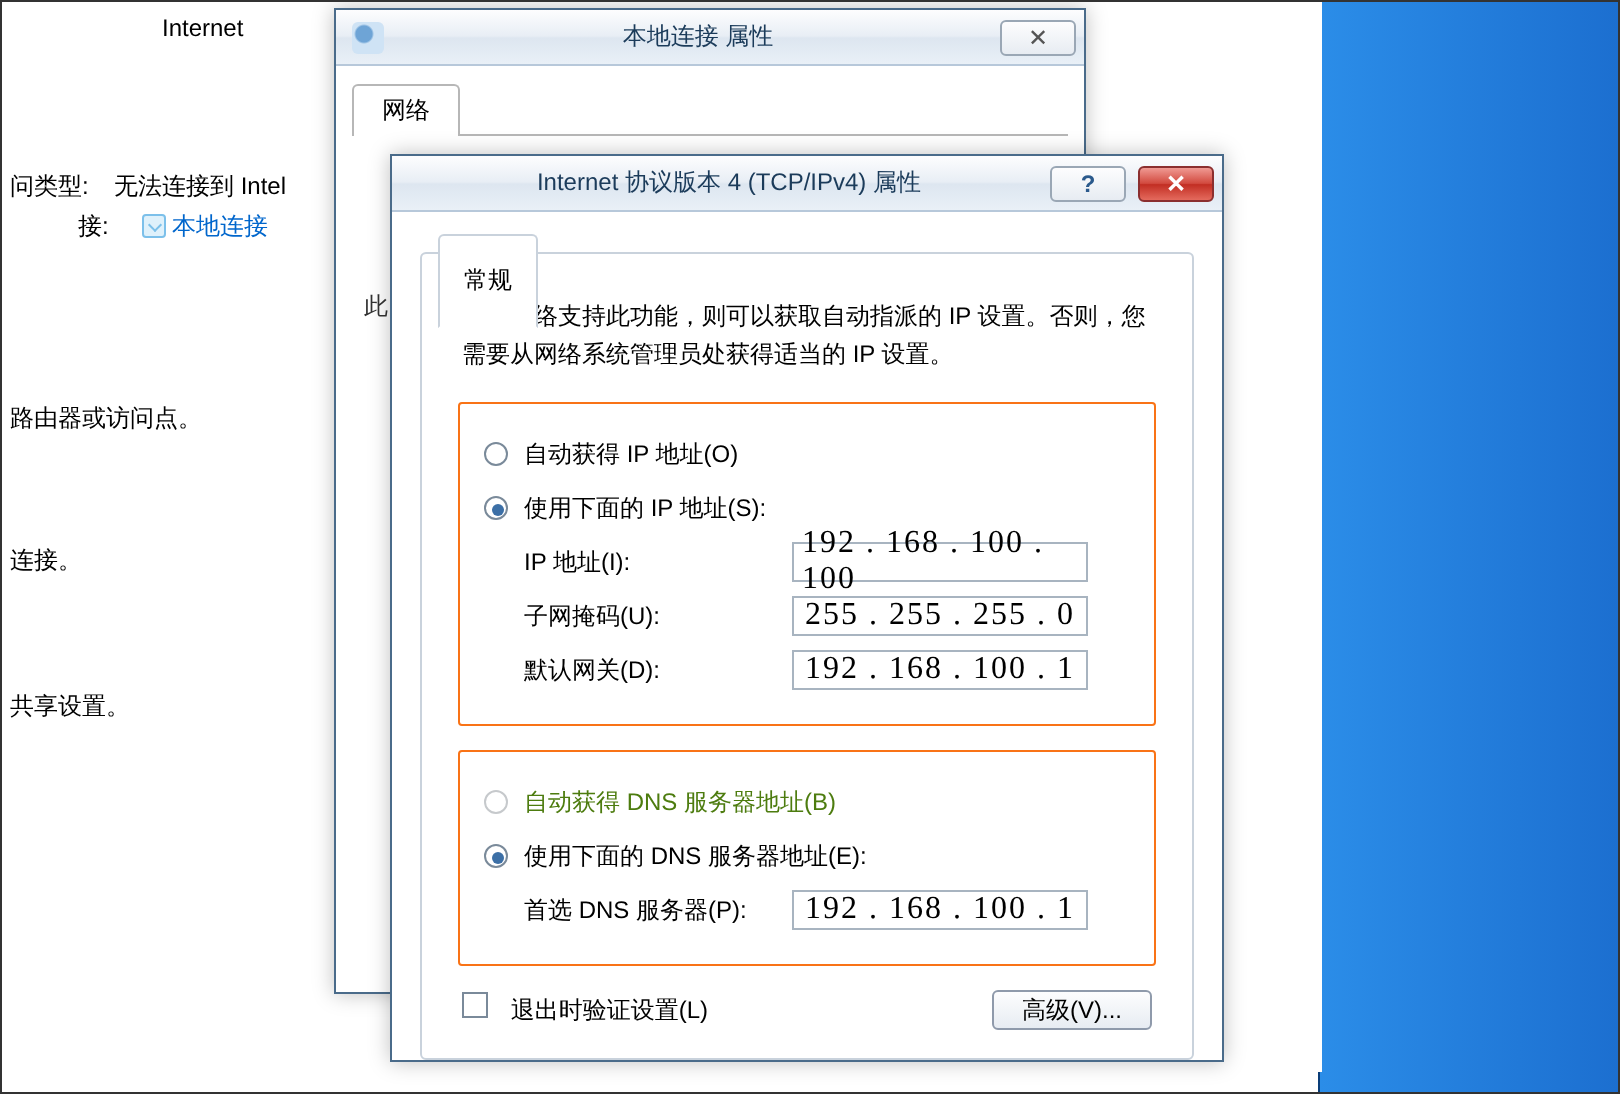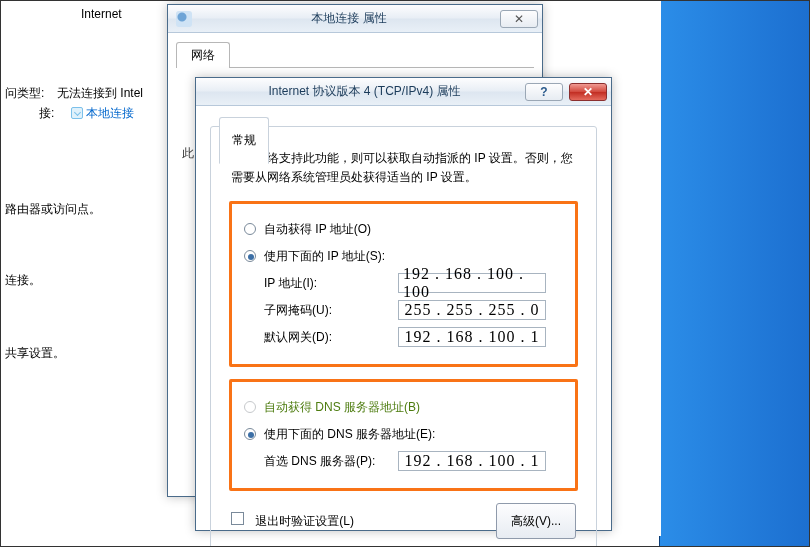--- a/index.html
+++ b/index.html
@@ -105,21 +105,21 @@
   
   .ipv4-client { padding: 6px 14px 14px 14px; }
   .ipv4-tab-area { border:1px solid #c9d2dc; border-radius:3px; padding:16px 18px 14px 18px; position:relative; }
   .ipv4-tab-label {
     position:absolute; left:8px; top:-10px; background:#fff;
     border:1px solid #c9d2dc; border-bottom:1px solid #fff;
     border-radius:3px 3px 0 0; padding:14px 12px; font-size:12px;
   }
   .desc { line-height:1.6; margin:6px 2px 14px 2px; }
   .group {
-    border:3px solid #f97316; border-radius:2px;
+    border:1px solid #f97316; border-radius:2px;
     padding:10px 24px 12px 12px; margin-bottom:12px; position:relative;
   }
   .row { display:flex; align-items:center; height:24px; margin:3px 0; }
   .radio {
     width:12px; height:12px; border:1px solid #7a8a9a; border-radius:50%;
     margin-right:8px; display:inline-block; position:relative; cursor:pointer;
     background:#fff;
   }
   .radio.checked::after{
     content:""; position:absolute; left:3px; top:3px; width:6px; height:6px;
@@ -134,21 +134,21 @@
     display:flex; align-items:center; justify-content:center;
     font-family: Liberation Serif, serif; font-size:16px;
     letter-spacing:1px; padding:0 4px;
   }
   .ip-input.empty { letter-spacing:6px; color:#444; }
   .check {
     width:13px; height:13px; border:1px solid #7a8a9a; background:#fff;
     margin-right:8px; cursor:pointer; display:inline-block;
   }
   .btn {
-    height:36px; padding:0 14px;
+    height:20px; padding:0 14px;
     border:1px solid #8f9aab;
     background:linear-gradient(to bottom,#fdfdfe,#e7ecf2);
     border-radius:3px; cursor:pointer;
     font-size:12px;
   }
   .adv-row { display:flex; align-items:center; justify-content:space-between; margin:6px 2px 0 2px; }
 
   
   .partial-hdr { position:absolute; left:14px; top:48px; font-size:12px; color:#333; }
 

